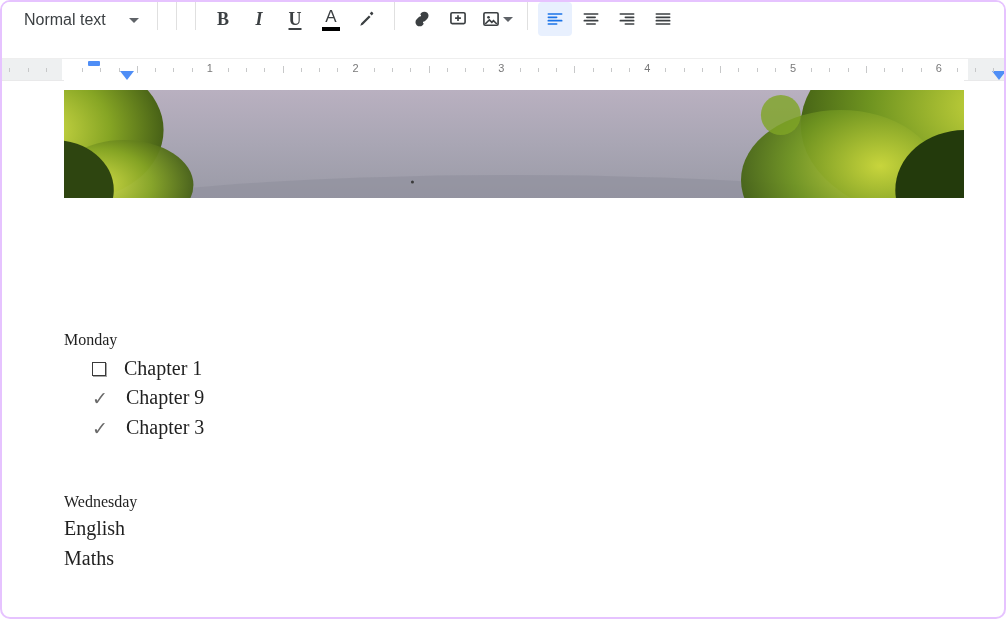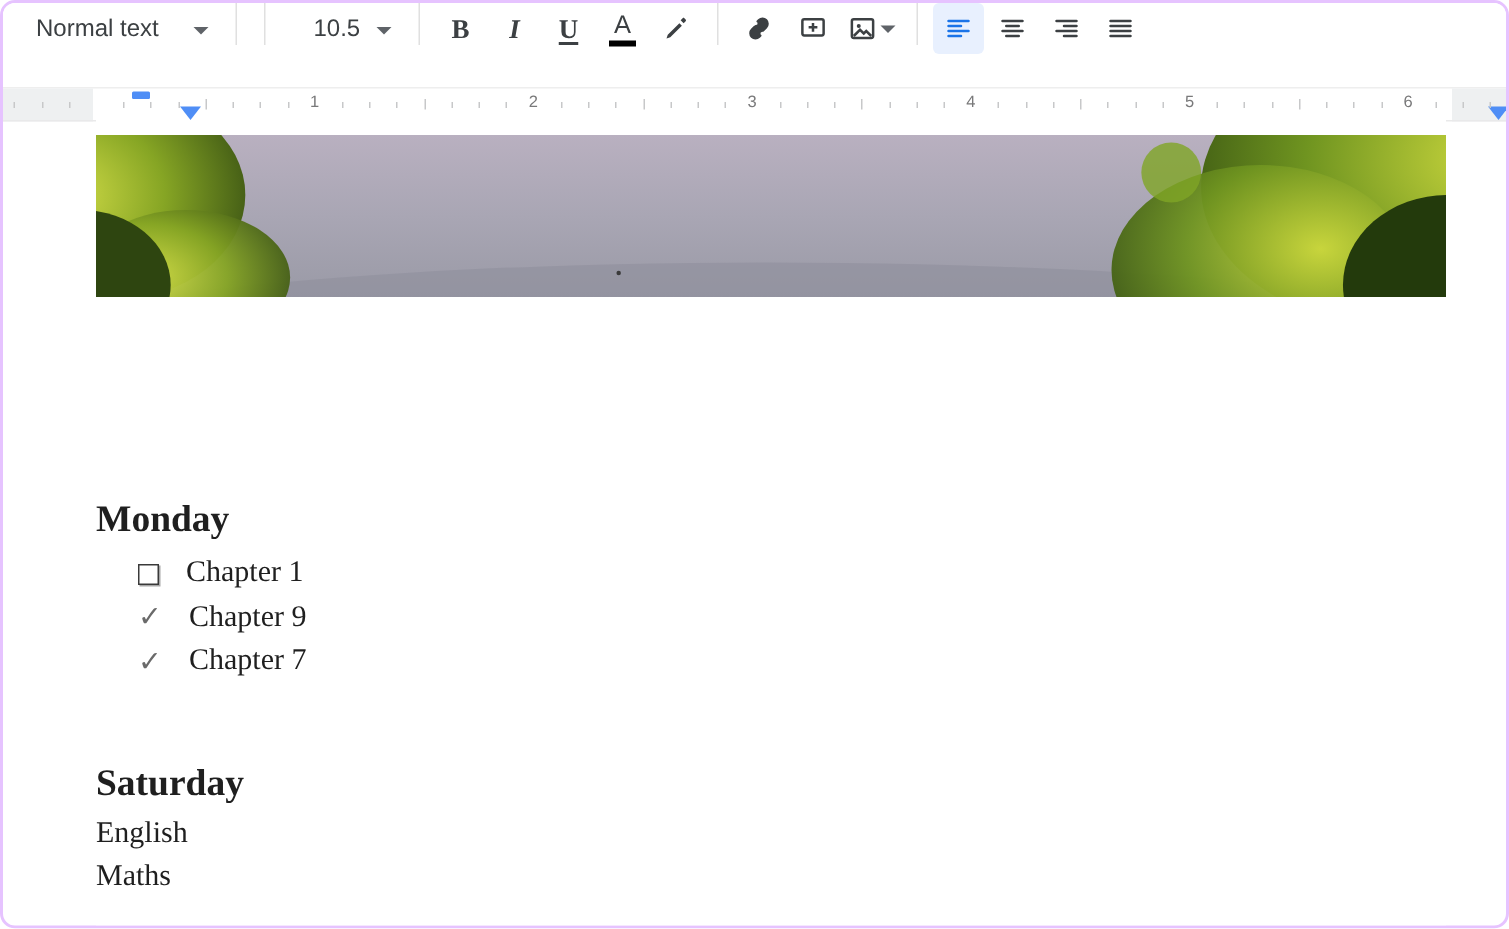--- a/index.html
+++ b/index.html
@@ -138,21 +138,21 @@
 
   .content {
     position: absolute;
     left: 0; right: 0;
     top: 248px;
     font-family: Georgia, 'Times New Roman', serif;
     color: #1f1f1f;
     font-size: 20px;
     line-height: 1.48;
   }
-  .heading { font-weight: 700; font-size: 25px; }
+  .heading { font-weight: 400; font-size: 16px; }
   .checklist { margin: 2px 0 0 28px; }
   .checklist .row { display:flex; align-items:center; gap: 18px; }
   .ckbox {
     width: 14px; height: 14px;
     border: 1.6px solid #3a3a3a;
     display:inline-block;
     box-shadow: 1px 1px 0 0 rgba(0,0,0,0.35);
     position: relative; top: 1px;
   }
   .chk {
@@ -169,24 +169,20 @@
 <body>
 <div class="frame">
 
 <div class="toolbar">
   <div class="dd dd-style">
     <span>Normal text</span>
     <span class="caret"></span>
   </div>
   <div class="tb-sep"></div>
   <div class="tb-sep"></div>
-  <div class="dd dd-size">
-    <span>10.5</span>
-    <span class="caret"></span>
-  </div>
   <div class="tb-sep"></div>
 
   <div class="tb-btn">
         <span class="letter b">B</span>
       </div>
   <div class="tb-btn">
         <span class="letter i">I</span>
       </div>
   <div class="tb-btn">
         <span class="letter u">U</span>
@@ -362,26 +358,26 @@
         <div class="row">
           <span class="ckbox"></span>
           <span>Chapter 1</span>
         </div>
         <div class="row">
           <span class="chk">✓</span>
           <span>Chapter 9</span>
         </div>
         <div class="row">
           <span class="chk">✓</span>
-          <span>Chapter 7</span>
+          <span>Chapter 3</span>
         </div>
       </div>
     </div>
 
     <div class="section2">
-      <div class="heading">Saturday</div>
+      <div class="heading">Wednesday</div>
       <div>English</div>
       <div>Maths</div>
     </div>
   </div>
 </div>
 
 </div>
 
 </body></html>

